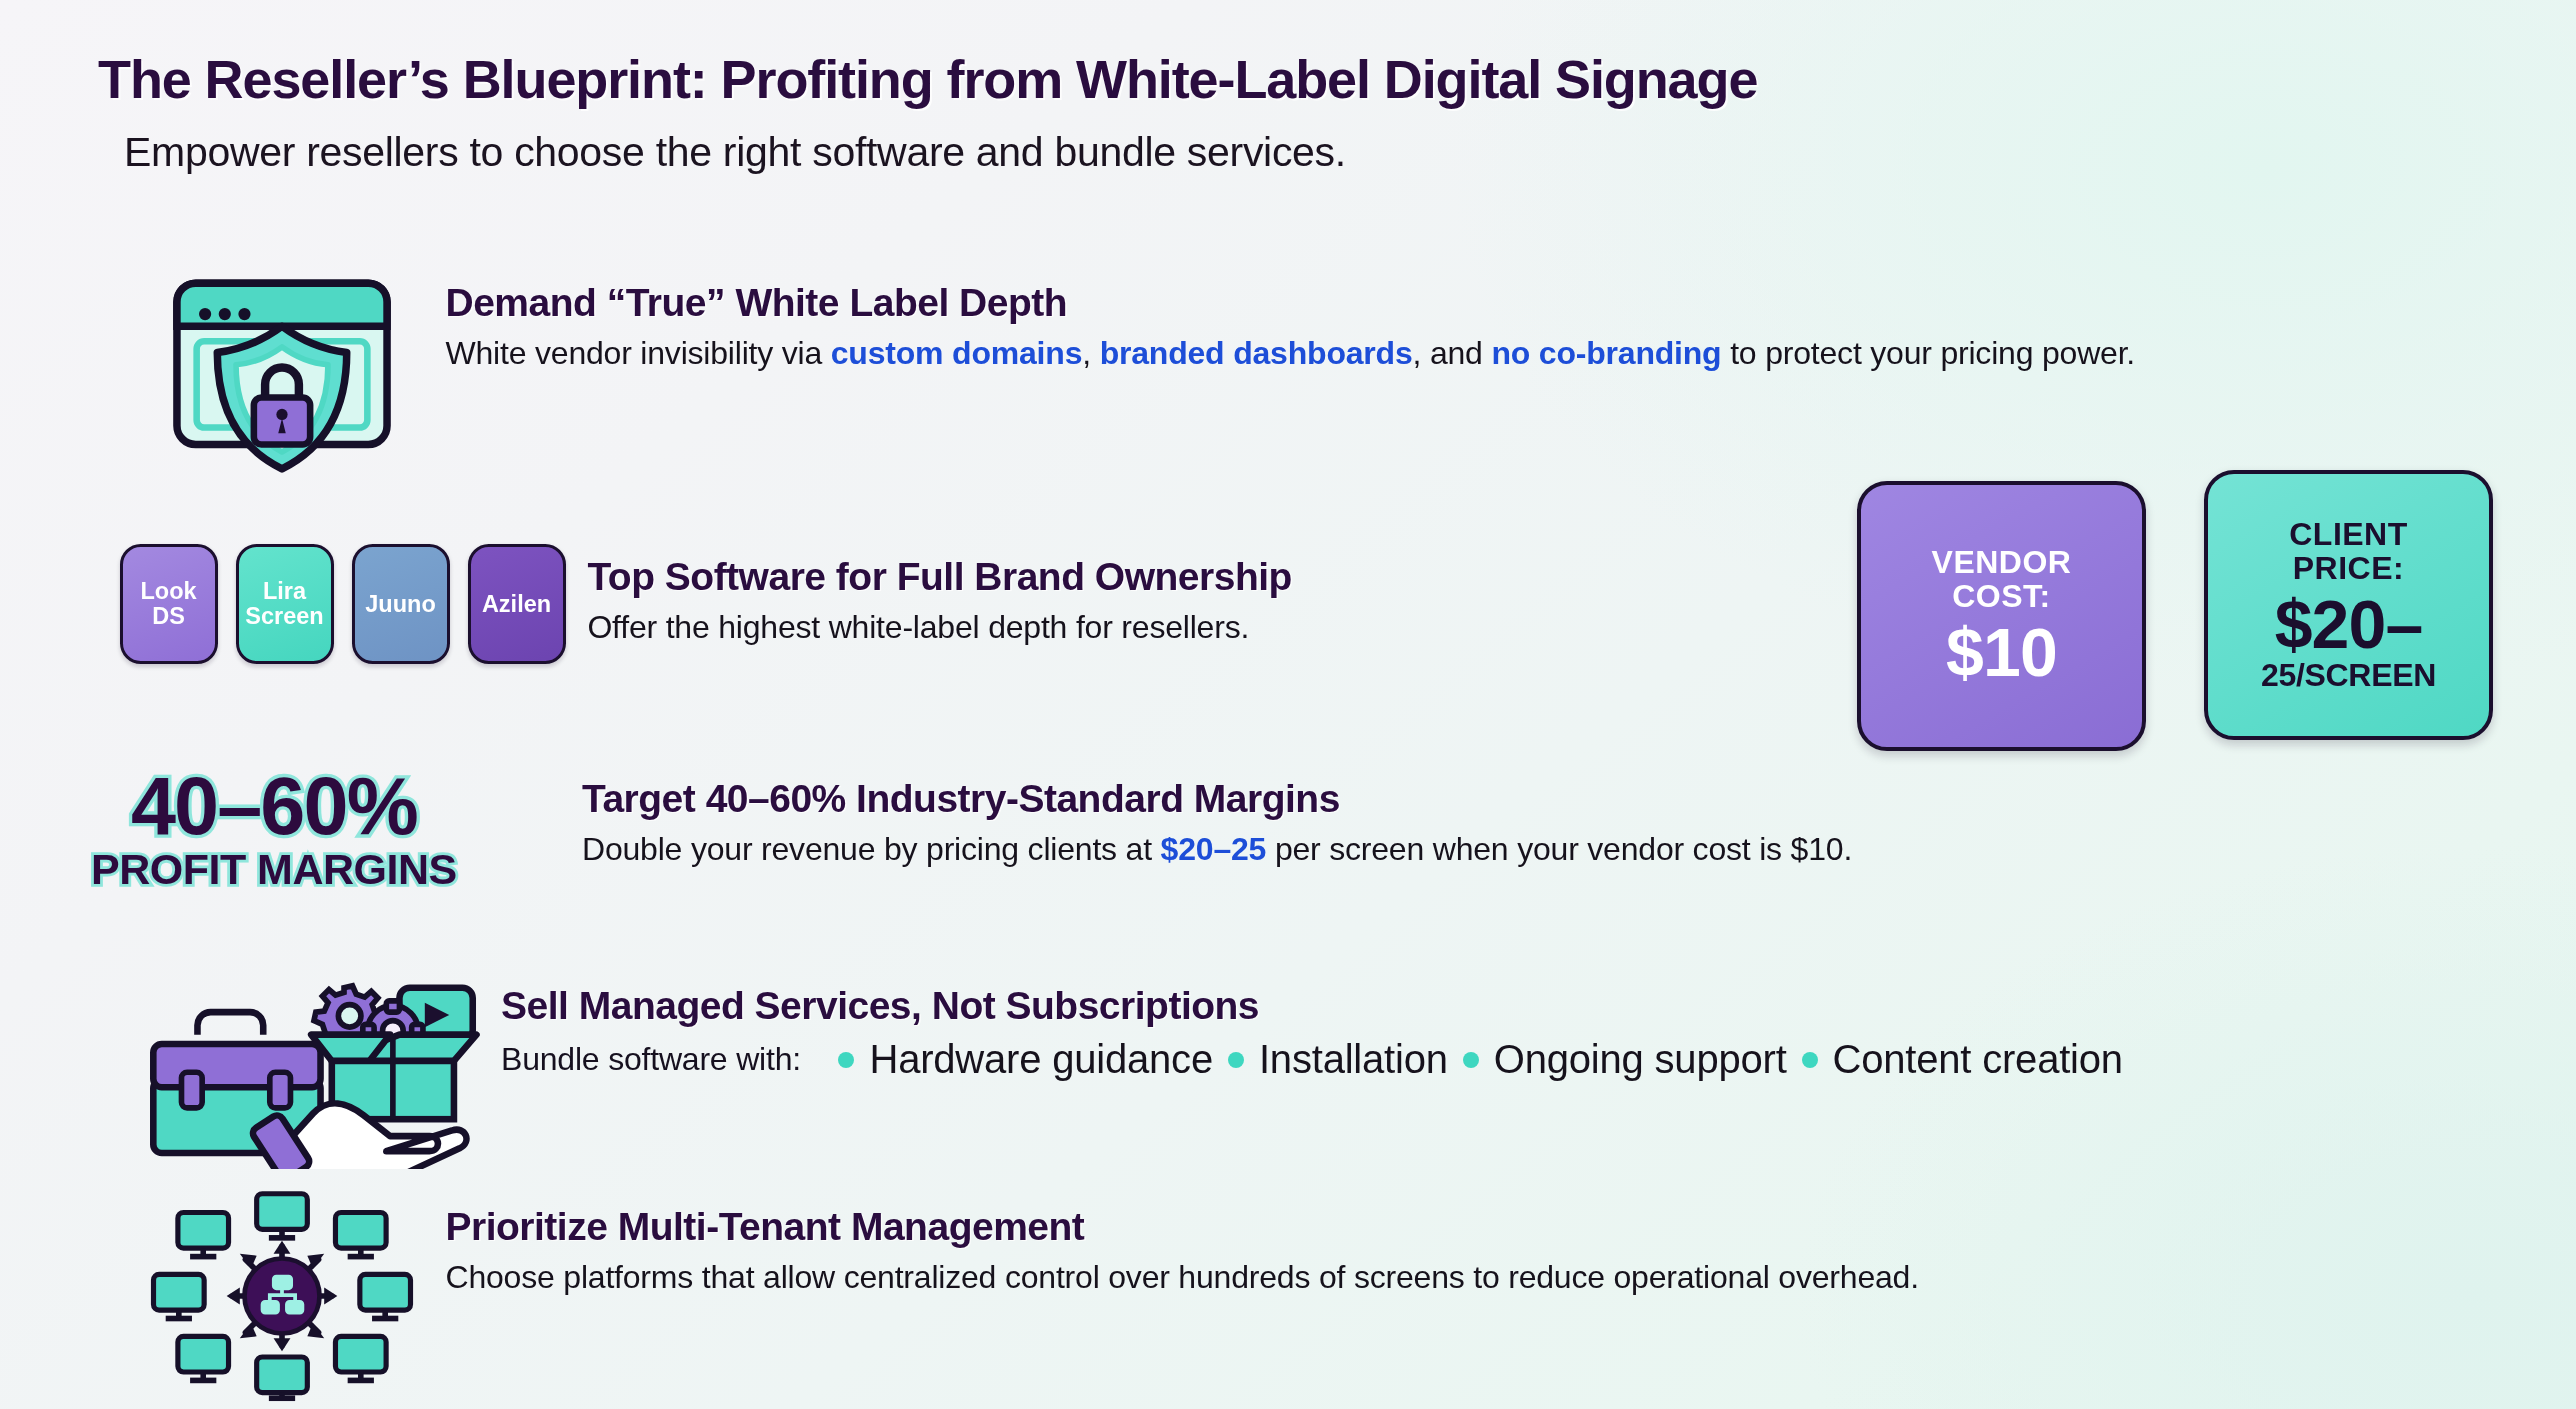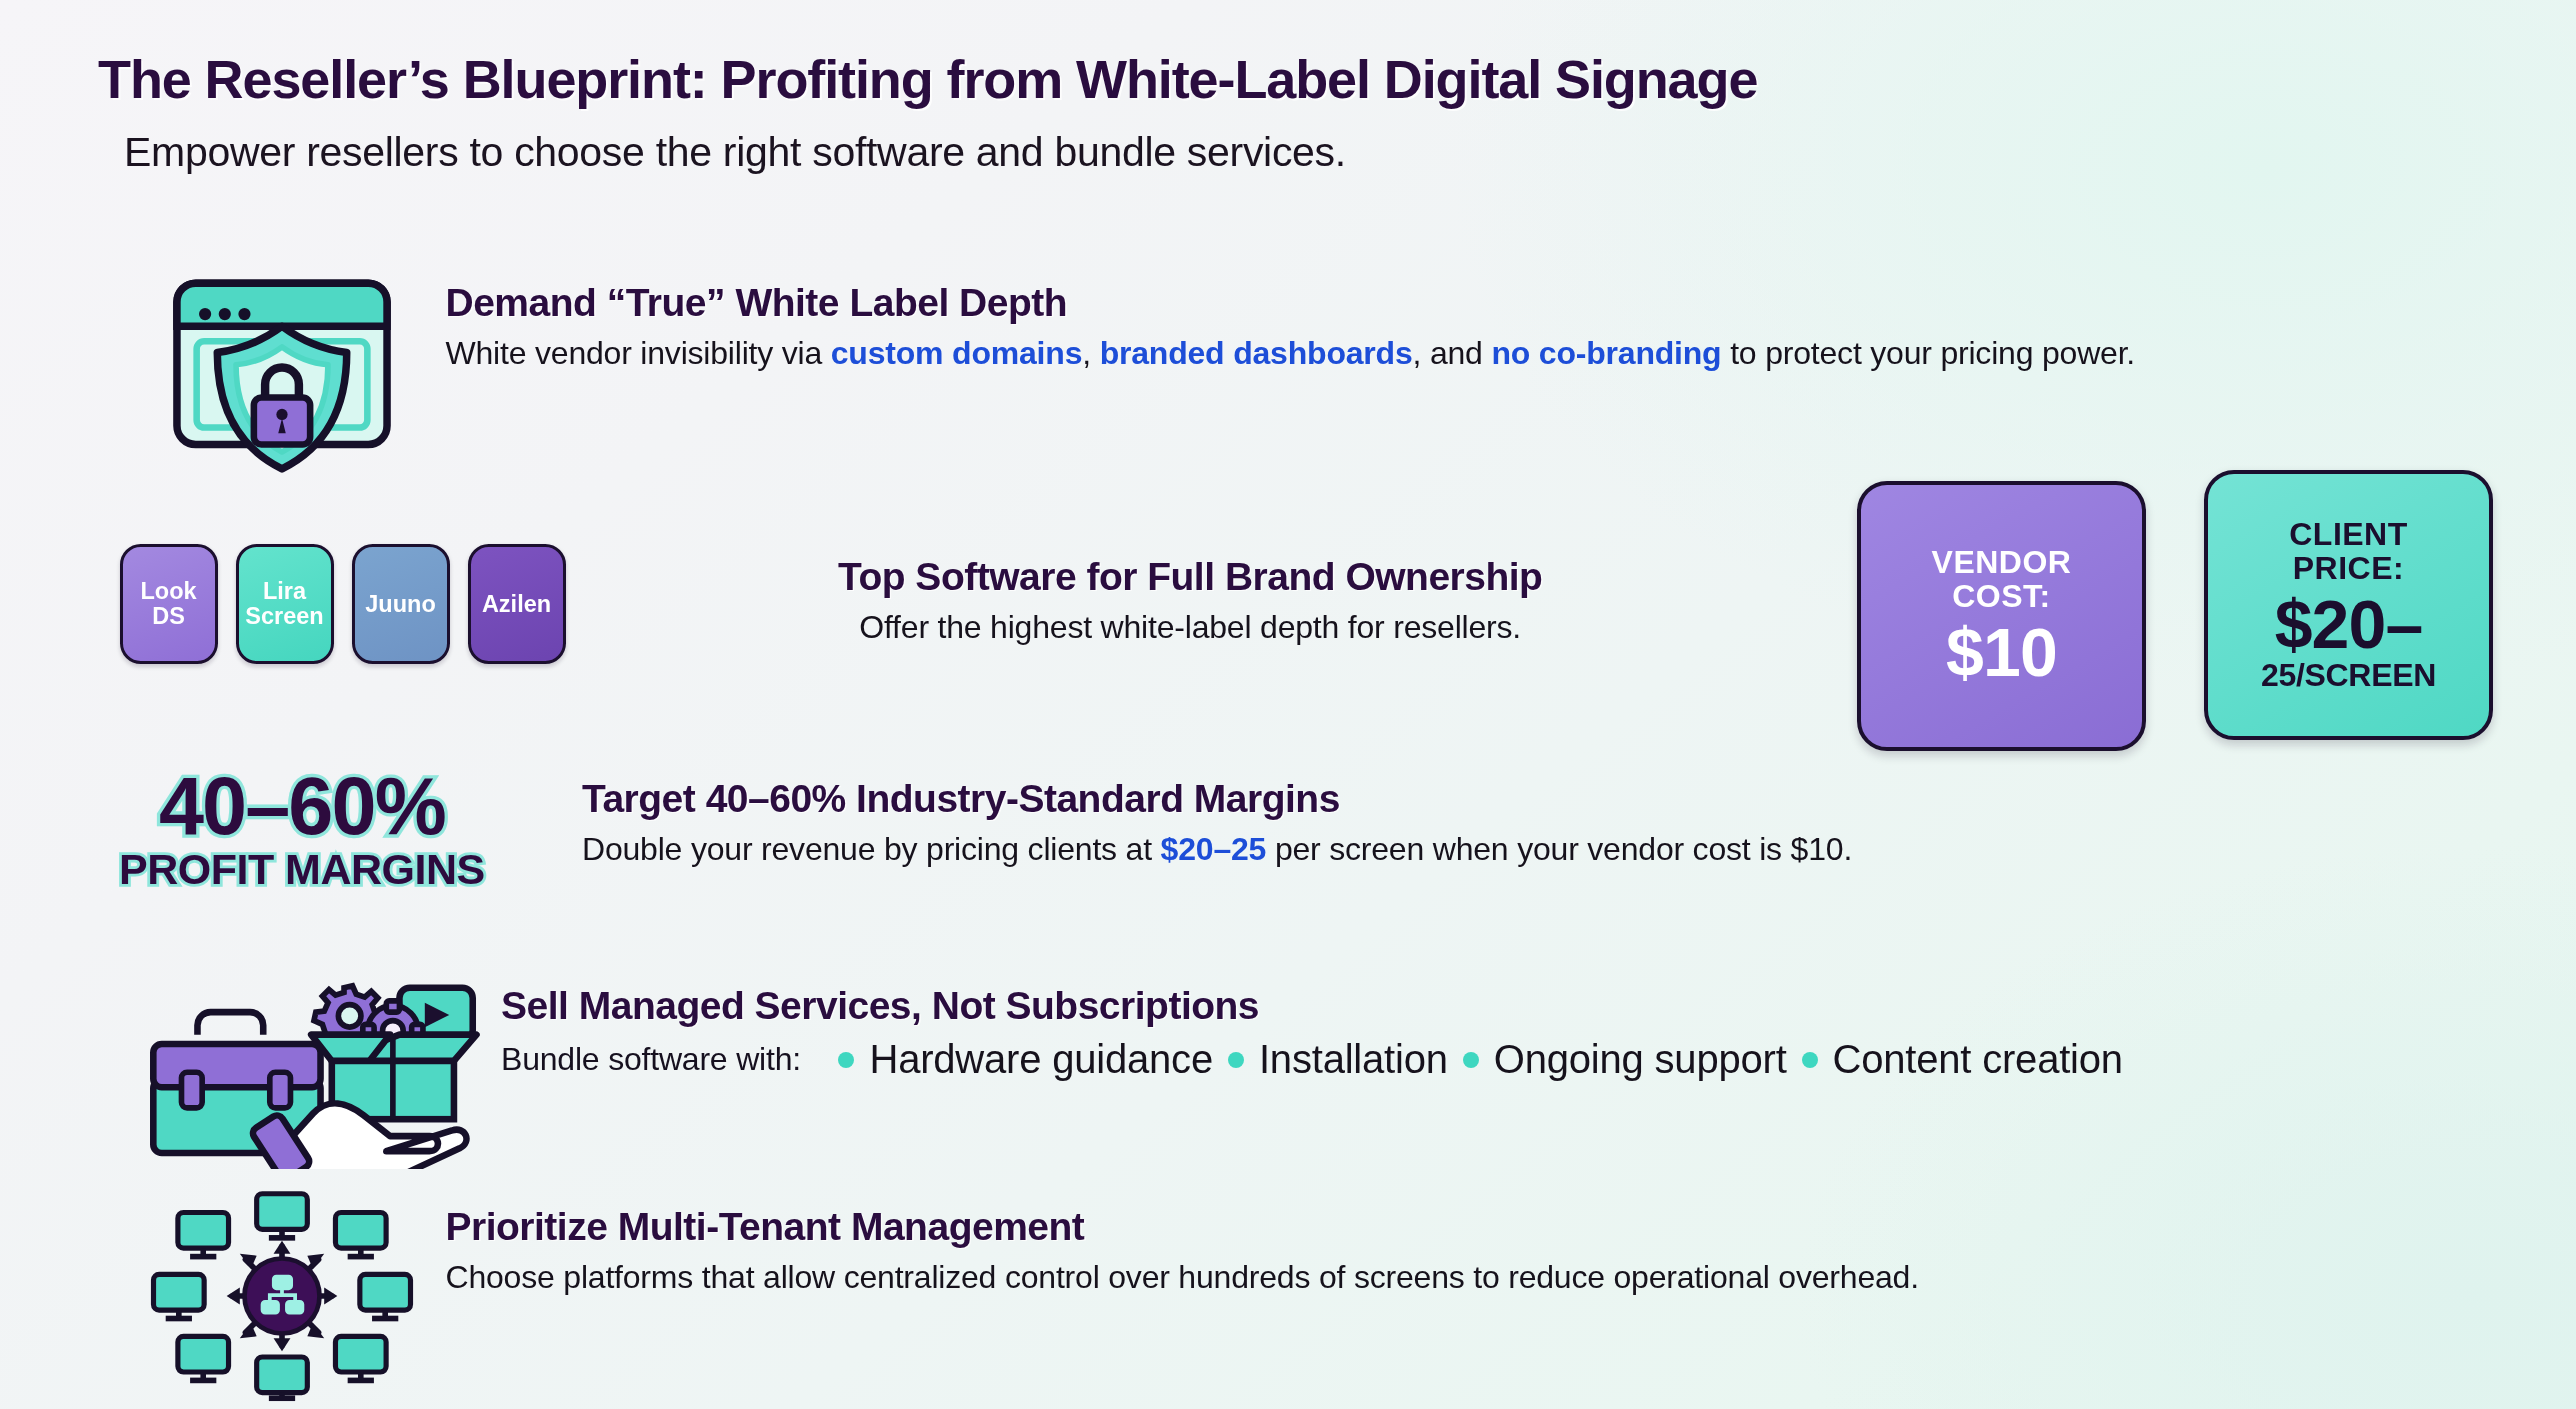--- a/index.html
+++ b/index.html
@@ -70,21 +70,21 @@
   .pcard.client {
     width: 289px; height: 270px; margin-top: -11.3px;
     background: linear-gradient(150deg,#74e3d5,#4fd8c4);
     color: #1b0f2e;
   }
   .pc-label { font-size: 32px; font-weight: bold; line-height: 1.08; letter-spacing: 0.5px; }
   .pc-value { font-size: 68px; font-weight: bold; line-height: 1.02; letter-spacing: -0.9px; margin-top: 3.8px; }
   .pc-sub { font-size: 32px; font-weight: bold; letter-spacing: -0.3px; line-height: 1.05; }
 
   
-  .margin-badge { position: absolute; left: 119px; top: 768px; text-align: center; }
+  .margin-badge { position: absolute; left: 91px; top: 768px; text-align: center; }
   .mb-big {
     font-size: 81px; font-weight: bold; color: #2d0b3e; letter-spacing: -1.9px; line-height: .96;
     -webkit-text-stroke: 6.6px #8fe6dc; paint-order: stroke fill;
   }
   .mb-small {
     font-size: 43px; font-weight: bold; color: #2d0b3e; letter-spacing: -0.5px; line-height: 1;
     margin-top: 1.9px;
     -webkit-text-stroke: 5.6px #8fe6dc; paint-order: stroke fill;
   }
 
@@ -150,21 +150,21 @@
           </span>
         </div>
         <div class="chip c3">
           <span>Juuno</span>
         </div>
         <div class="chip c4">
           <span>Azilen</span>
         </div>
       </div>
     </div>
-    <div class="text-cell" style="padding-left:24.4px; padding-top:11.3px;text-align:center;">
+    <div class="text-cell" style="padding-left:24.4px; padding-top:11.3px;">
       <div class="h-row">Top Software for Full Brand Ownership</div>
       <div class="p-row">Offer the highest white-label depth for resellers.</div>
     </div>
   </div>
 
   <div class="price-cards">
     <div class="pcard vendor">
       <div class="pc-label">VENDOR</div>
       <div class="pc-label">COST:</div>
       <div class="pc-value">$10</div>

